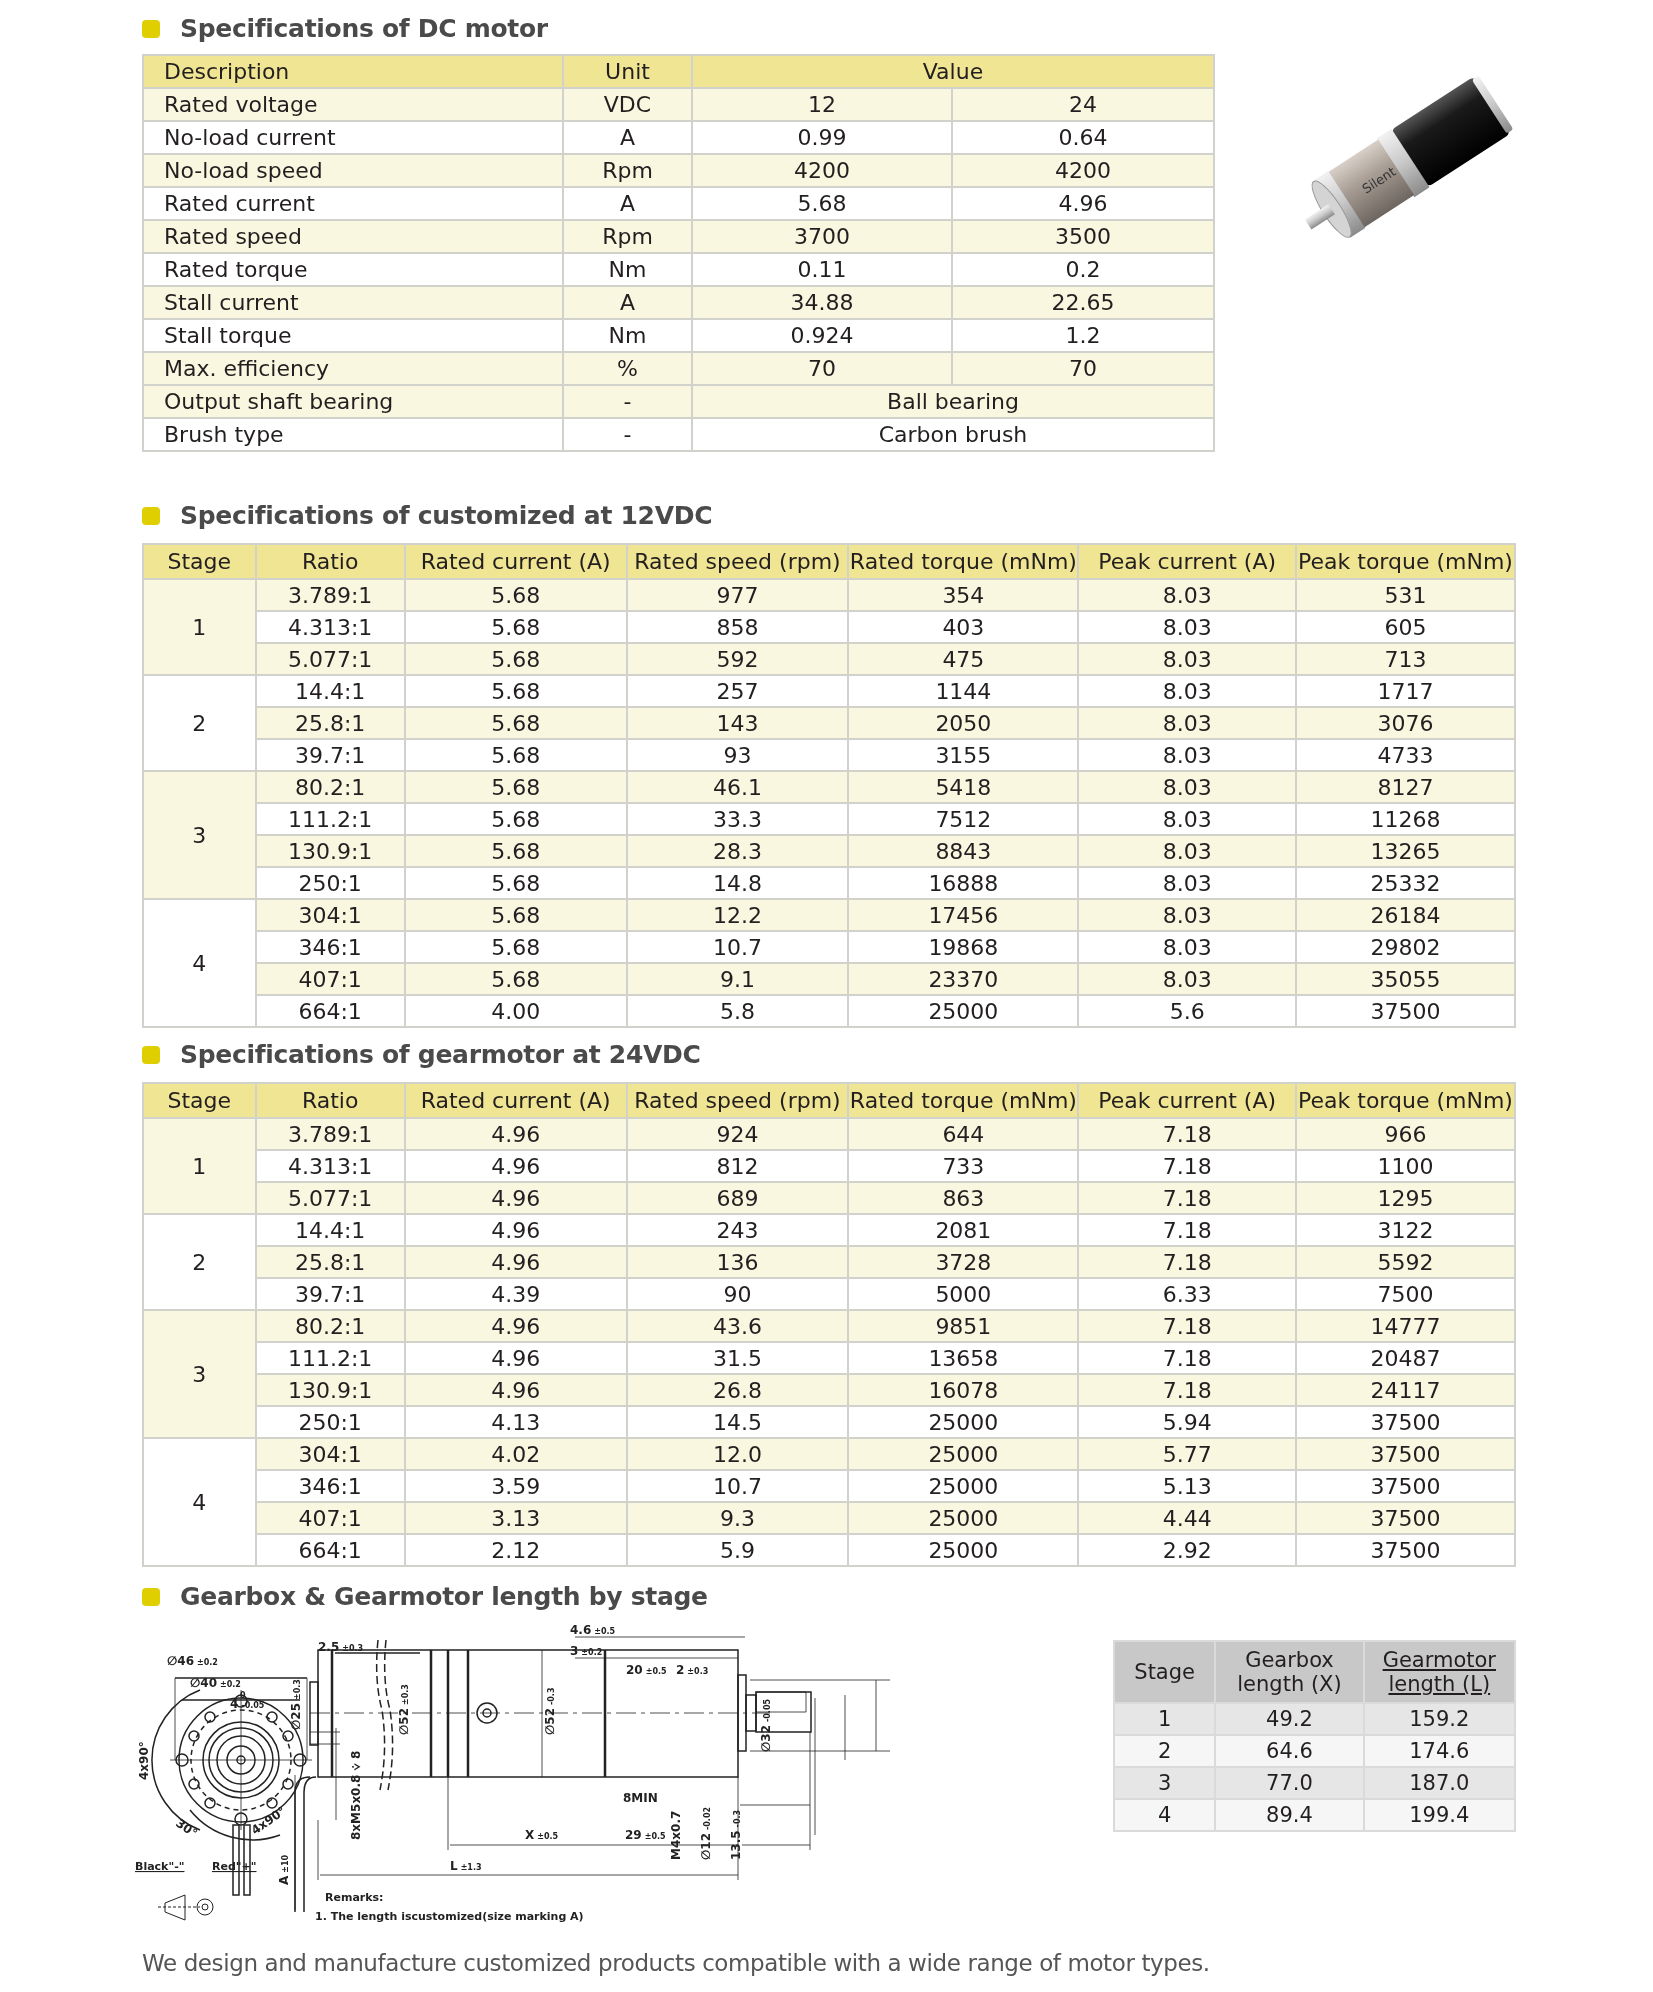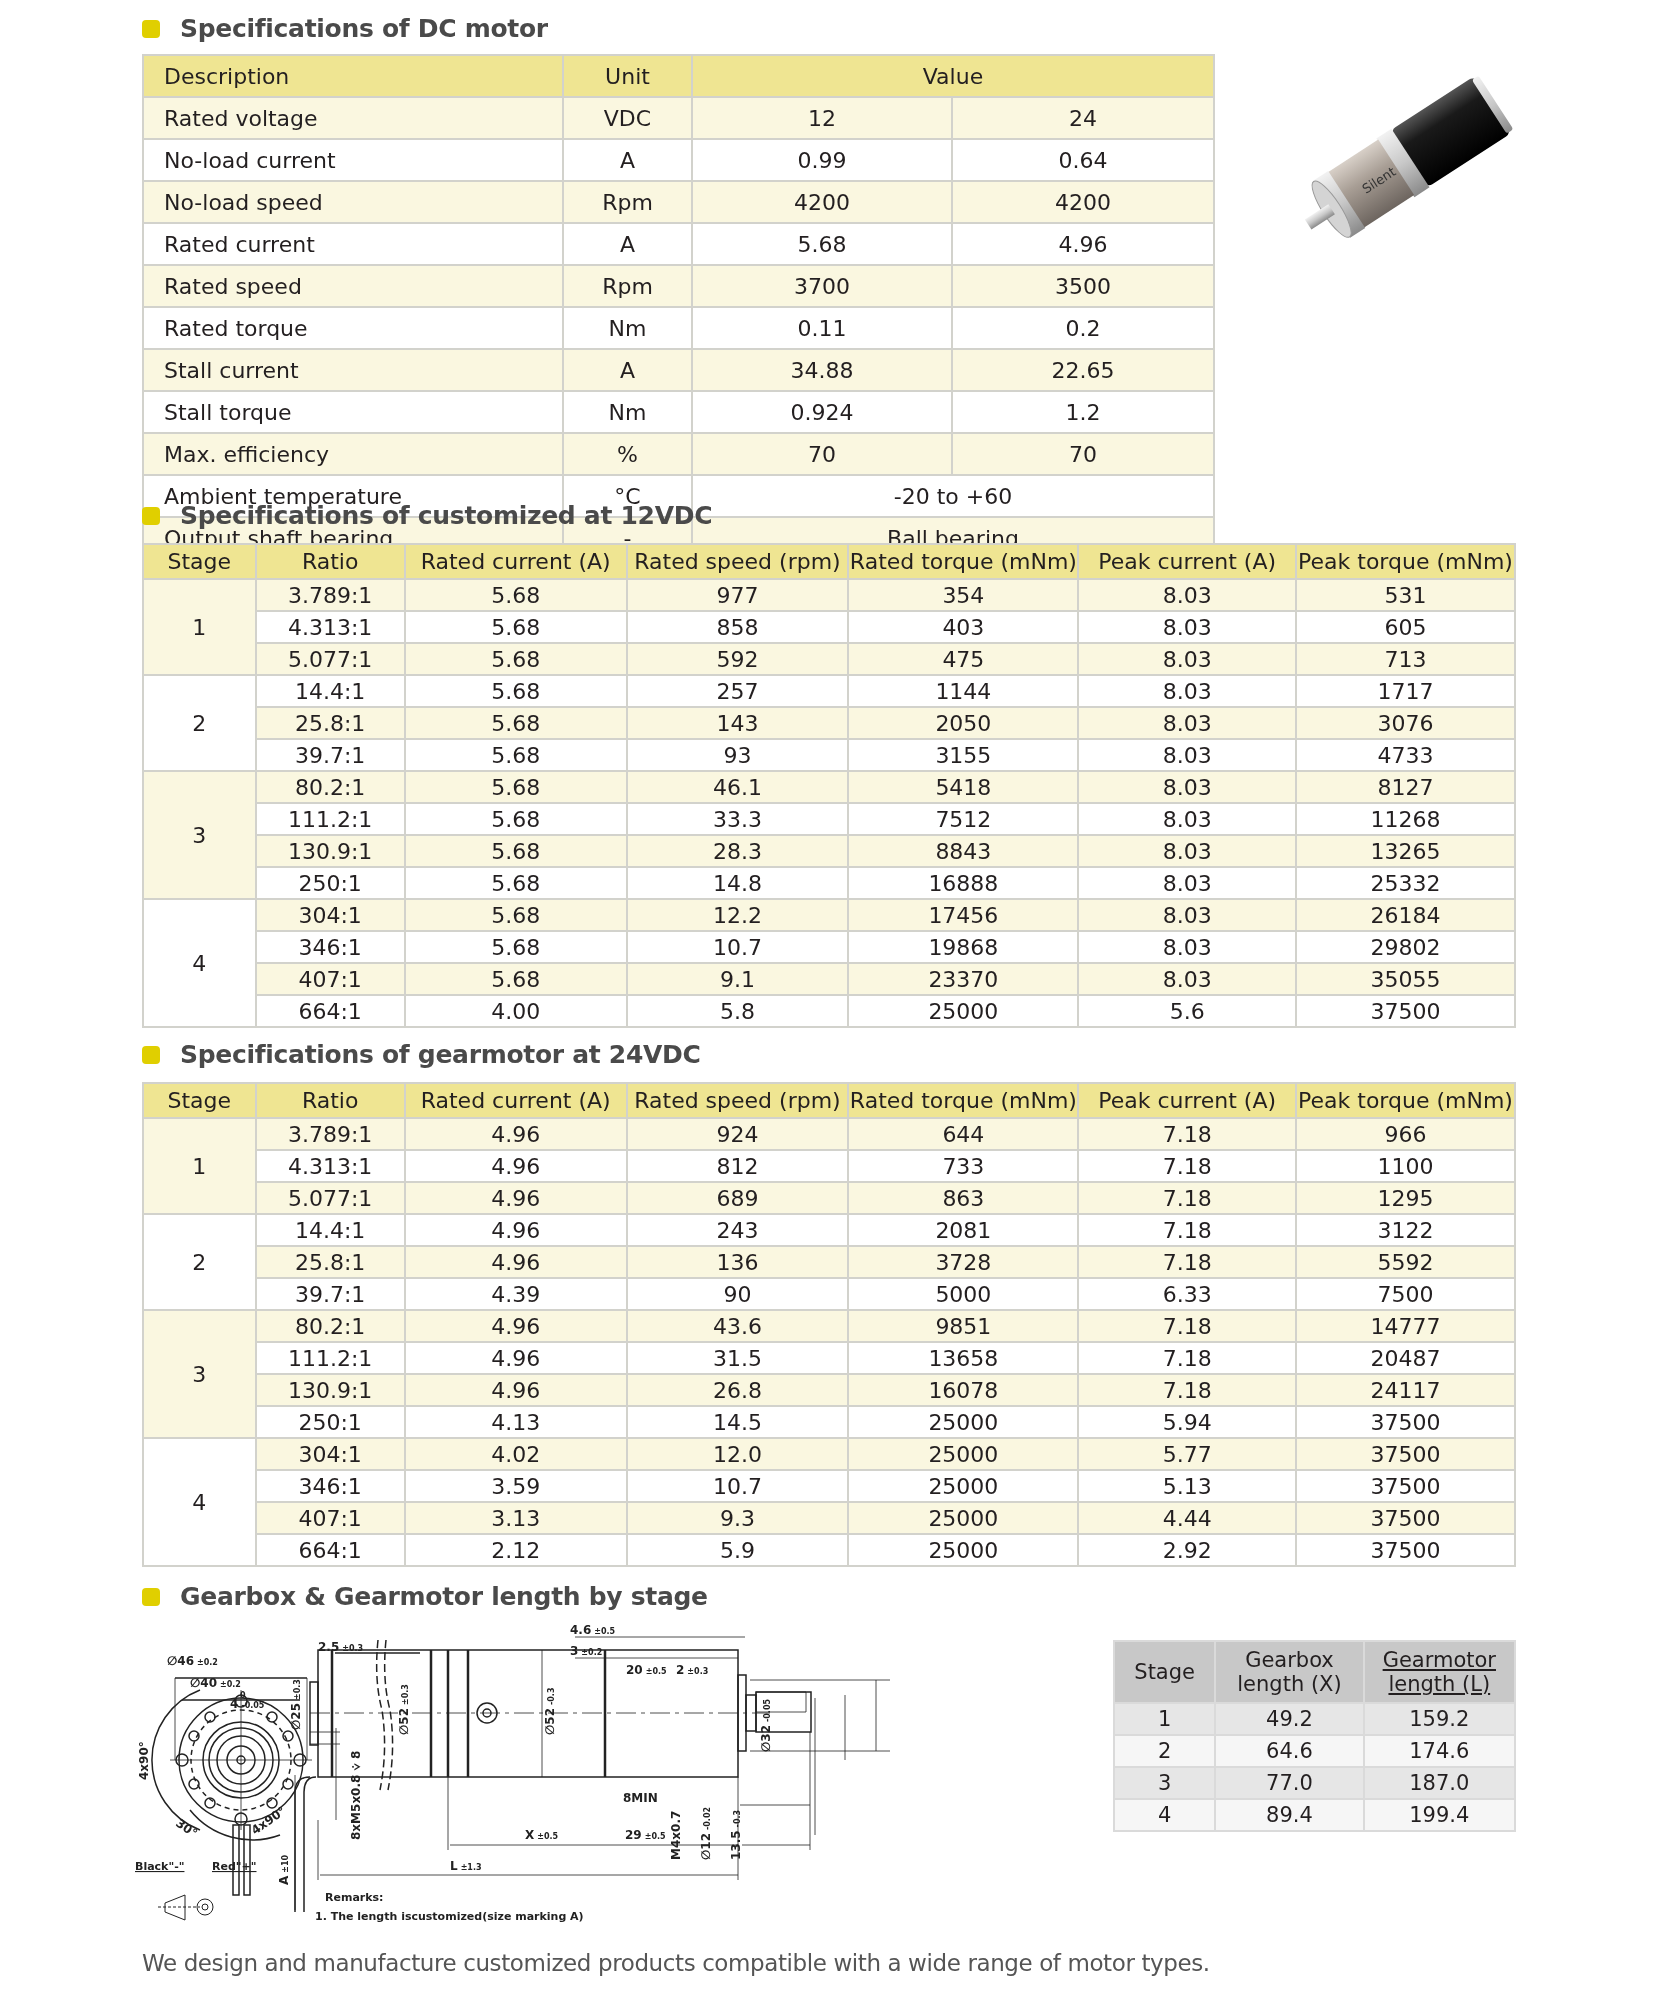--- a/index.html
+++ b/index.html
@@ -2,21 +2,21 @@
 <html><head>
 <meta charset="utf-8">
 <style>
   html, body { margin:0; padding:0; background:#ffffff; }
   body { width:1653px; height:1992px; position:relative; font-family:"Liberation Sans", sans-serif; color:#231f20; overflow:hidden; }
   .sec-title { position:absolute; left:142px; font-family:"DejaVu Sans", sans-serif; font-weight:bold; font-size:25px; color:#4a4a4a; display:flex; align-items:center; letter-spacing:-0.3px; }
   .bullet { display:inline-block; width:18px; height:18px; border-radius:4px; background:#e0cf00; margin-right:20px; }
   table { border-collapse:collapse; position:absolute; font-family:"DejaVu Sans", sans-serif; font-size:22px; color:#231f20; }
   td, th { border:2px solid #d2d2cc; padding:0; font-weight:normal; text-align:center; white-space:nowrap; }
   .motor-table { left:142px; top:54px; width:1073px; }
-  .motor-table tr { height:42px; }
+  .motor-table tr { height:33px; }
   .motor-table td.desc { text-align:left; padding-left:20px; }
   .hdr { background:#efe592; }
   .rowY { background:#faf7e0; }
   .rowW { background:#ffffff; }
   .gear-table { left:142px; width:1374px; }
   .gear-table tr { height:32px; }
   .gear-table th { height:33px; }
   .len-table { left:1113px; top:1640px; width:403px; font-size:21px; }
   .len-table th { background:#c8c8c8; line-height:24px; padding:6px 0; border-color:#dadada; }
   .len-table td { border-color:#dadada; height:30px; }
@@ -96,25 +96,20 @@
         <td class="desc">Stall torque</td>
         <td>Nm</td>
         <td>0.924</td>
         <td>1.2</td>
       </tr>
       <tr class="rowY">
         <td class="desc">Max. efficiency</td>
         <td>%</td>
         <td>70</td>
         <td>70</td>
-      </tr>
-      <tr class="rowW">
-        <td class="desc">Ambient temperature</td>
-        <td>°C</td>
-        <td colspan="2">-20 to +60</td>
       </tr>
       <tr class="rowY">
         <td class="desc">Output shaft bearing</td>
         <td>-</td>
         <td colspan="2">Ball bearing</td>
       </tr>
       <tr class="rowW">
         <td class="desc">Brush type</td>
         <td>-</td>
         <td colspan="2">Carbon brush</td>

